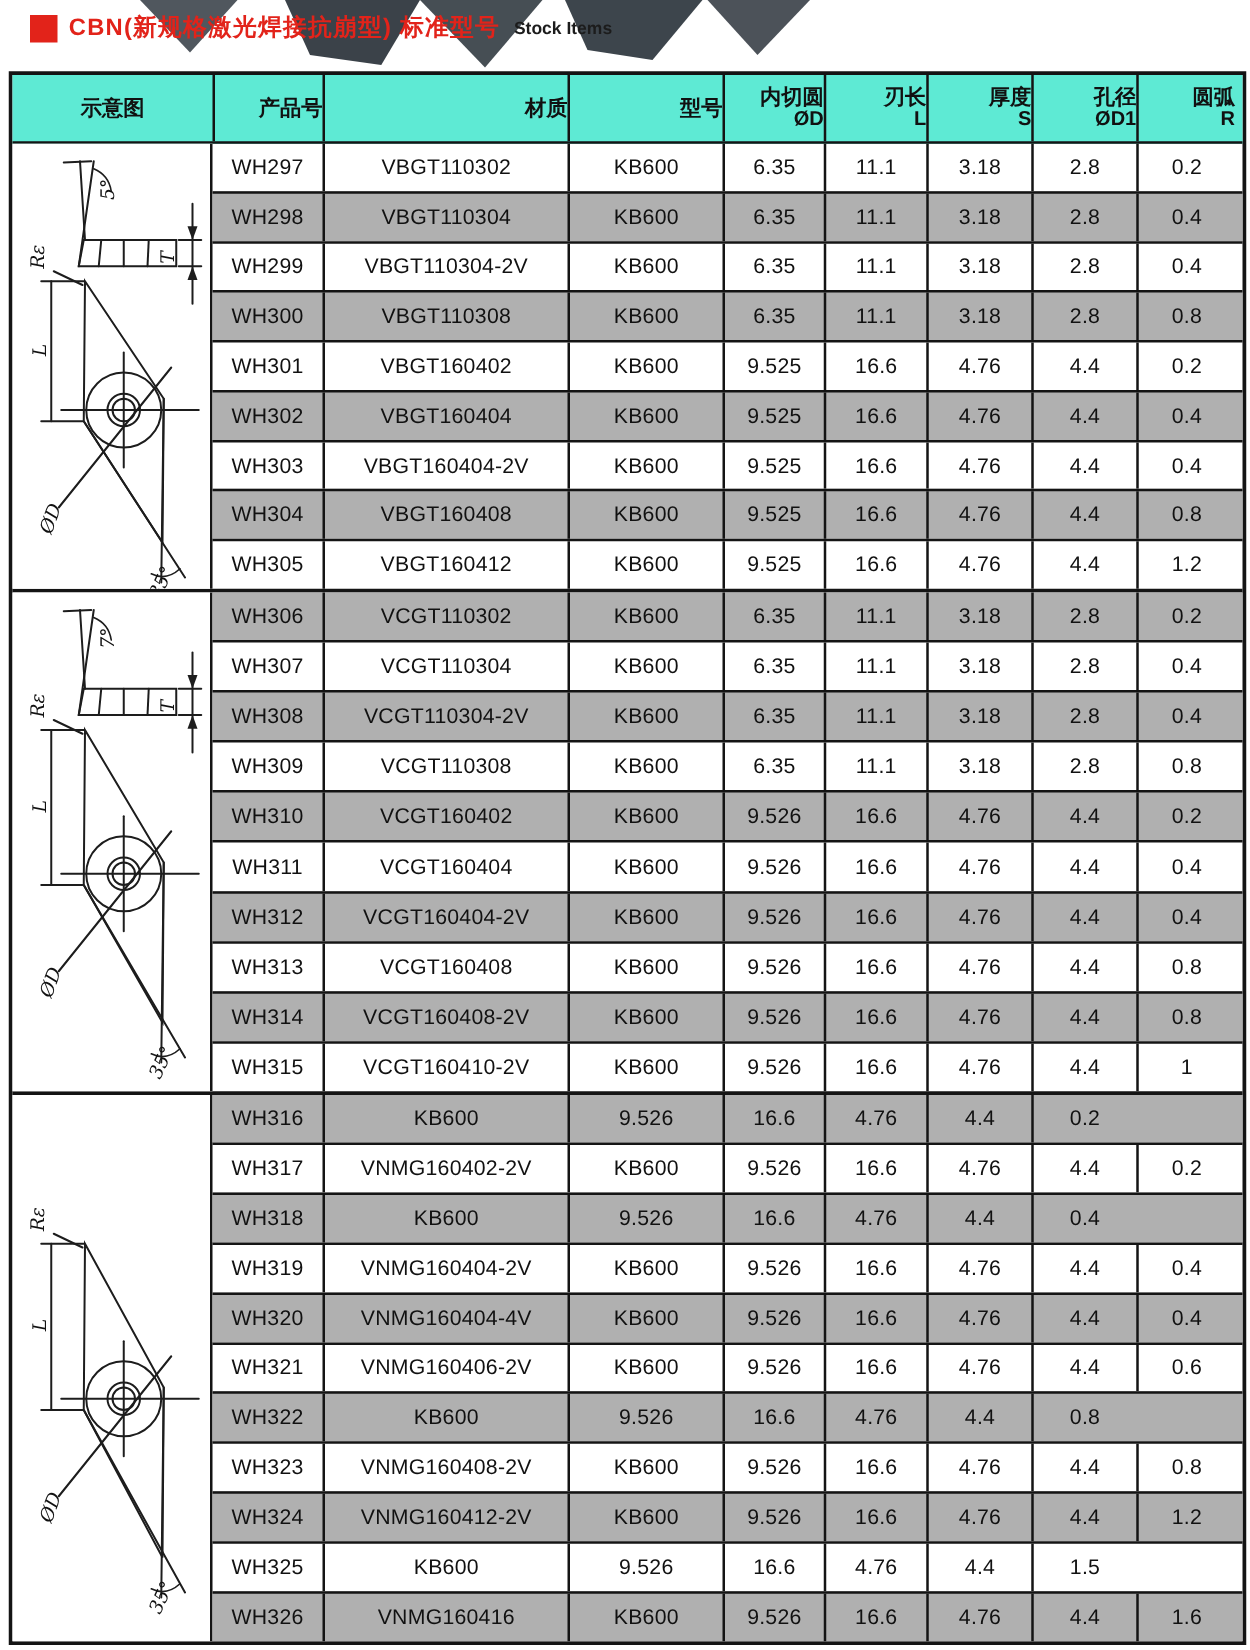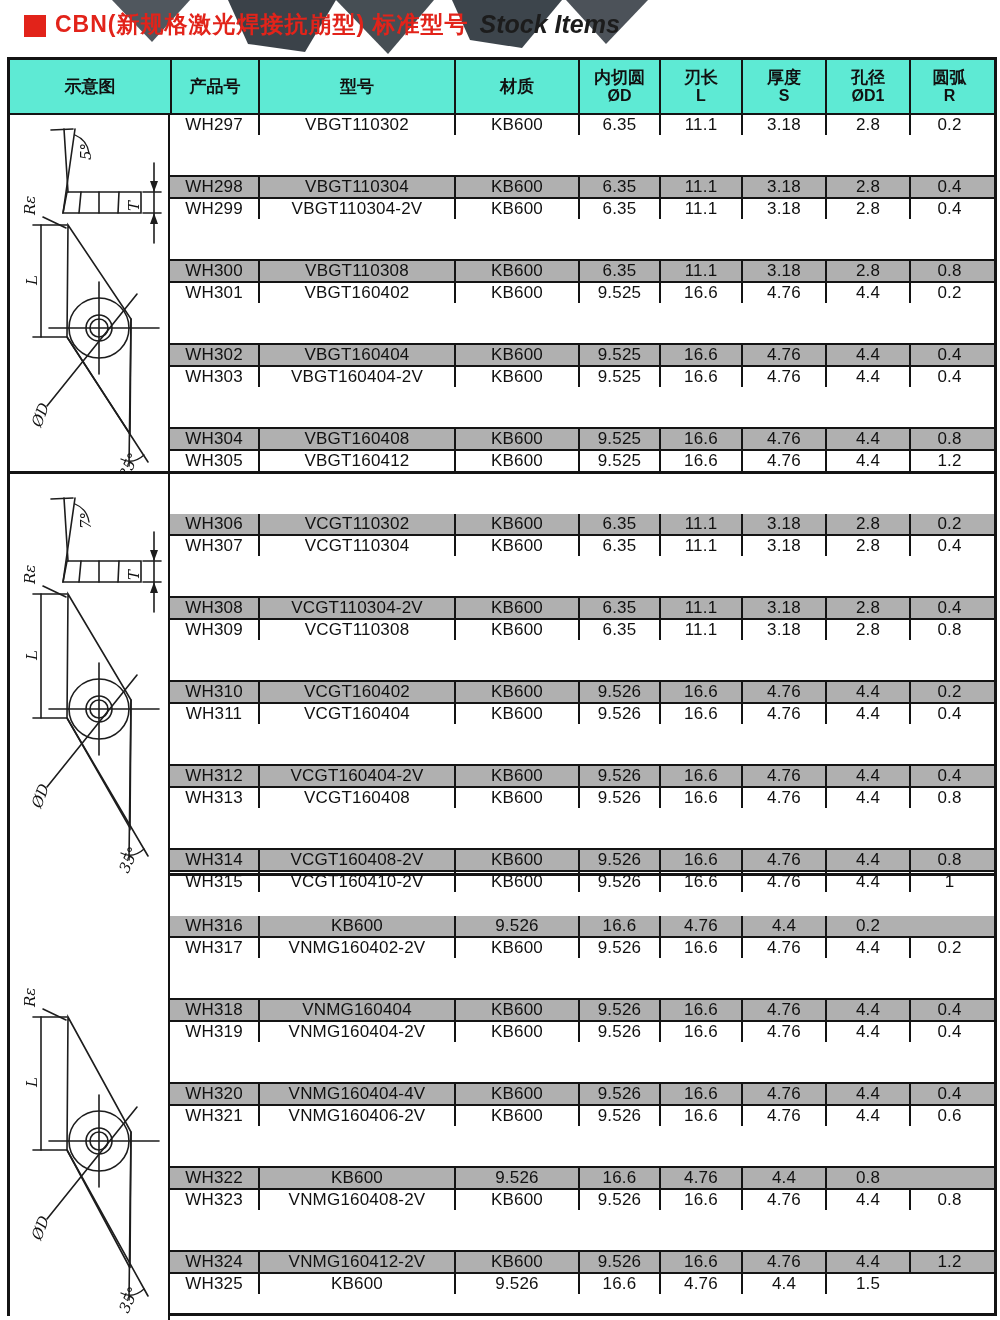--- a/index.html
+++ b/index.html
@@ -3,37 +3,37 @@
 <meta charset="utf-8">
 <style>
   html,body{margin:0;padding:0;background:#ffffff;}
   .page{position:relative;width:1000px;height:1320px;background:#fff;overflow:hidden;
         font-family:"Liberation Sans",sans-serif;color:#111;}
   
   .titlebar{position:relative;height:57px;}
   .photos{position:absolute;top:0;left:0;}
   .titleline{position:absolute;left:24px;top:9px;display:flex;align-items:center;gap:9px;white-space:nowrap;}
   .sq{width:22px;height:22px;background:#e2231a;display:inline-block;margin-top:2px;}
-  .t-red{color:#e2231a;font-size:23px;font-weight:bold;letter-spacing:1px;}
-  .t-en{color:#1c1c1c;font-size:25px;font-weight:bold;margin-left:2px;font-style:italic;}
+  .t-red{color:#e2231a;font-size:19px;font-weight:bold;letter-spacing:1px;}
+  .t-en{color:#1c1c1c;font-size:14px;font-weight:bold;margin-left:2px;}
   
   .tbl{position:absolute;left:7px;top:57px;width:984px;border:3px solid #141414;background:#fff;}
   .thead{display:grid;grid-template-columns:160px 88px 196px 124px 81px 82px 84px 84px 79px;
          height:53px;background:#5eead4;border-bottom:2px solid #141414;}
   .hc{display:flex;flex-direction:column;align-items:center;justify-content:center;line-height:1.15;
       font-weight:bold;font-size:17px;}
-  .hc + .hc{border-left:2px solid #141414;}
+  .hc + .hc{border-left:2px solid #141414;align-items:flex-end;}
   .hc .sub{font-size:16px;font-weight:bold;}
   .section{display:grid;grid-template-columns:160px 824px;}
   .section + .section{border-top:3px solid #141414;}
   .sec-diagram{border-right:2px solid #141414;background:#fff;display:flex;align-items:center;justify-content:center;}
   .rows{display:flex;flex-direction:column;}
   .row{flex:1;display:grid;grid-template-columns:88px 196px 124px 81px 82px 84px 84px 79px;}
   .row + .row{border-top:2px solid #141414;}
-  .row.gray{background:#b0b0b0;margin-top:40px;}
+  .row.gray{background:#b0b0b0;}
   .c{display:flex;align-items:center;justify-content:center;font-size:17px;letter-spacing:.2px;}
   .c + .c{border-left:2px solid #141414;}
   .s1{height:356px;} .s2{height:399px;} .s3{height:437px;}
   .dlabel{font-family:"DejaVu Serif",serif;font-style:italic;font-size:15px;fill:#111;}
 </style>
 </head>
 <body>
 
 <div class="page">
 
@@ -54,24 +54,24 @@
 
   <div class="tbl">
     <div class="thead" id="thead">
         <div class="hc">
           <span>示意图</span>
         </div>
         <div class="hc">
           <span>产品号</span>
         </div>
         <div class="hc">
+          <span>材质</span>
+        </div>
+        <div class="hc">
           <span>型号</span>
-        </div>
-        <div class="hc">
-          <span>材质</span>
         </div>
         <div class="hc">
           <span>内切圆</span>
           <span class="sub">ØD</span>
         </div>
         <div class="hc">
           <span>刃长</span>
           <span class="sub">L</span>
         </div>
         <div class="hc">
@@ -398,21 +398,20 @@
               <div class="c">VNMG160402-2V</div>
               <div class="c">KB600</div>
               <div class="c">9.526</div>
               <div class="c">16.6</div>
               <div class="c">4.76</div>
               <div class="c">4.4</div>
               <div class="c">0.2</div>
             </div>
             <div class="row gray">
               <div class="c">WH318</div>
-              <div class="c">VNMG160404</div>
               <div class="c">KB600</div>
               <div class="c">9.526</div>
               <div class="c">16.6</div>
               <div class="c">4.76</div>
               <div class="c">4.4</div>
               <div class="c">0.4</div>
             </div>
             <div class="row">
               <div class="c">WH319</div>
               <div class="c">VNMG160404-2V</div>

